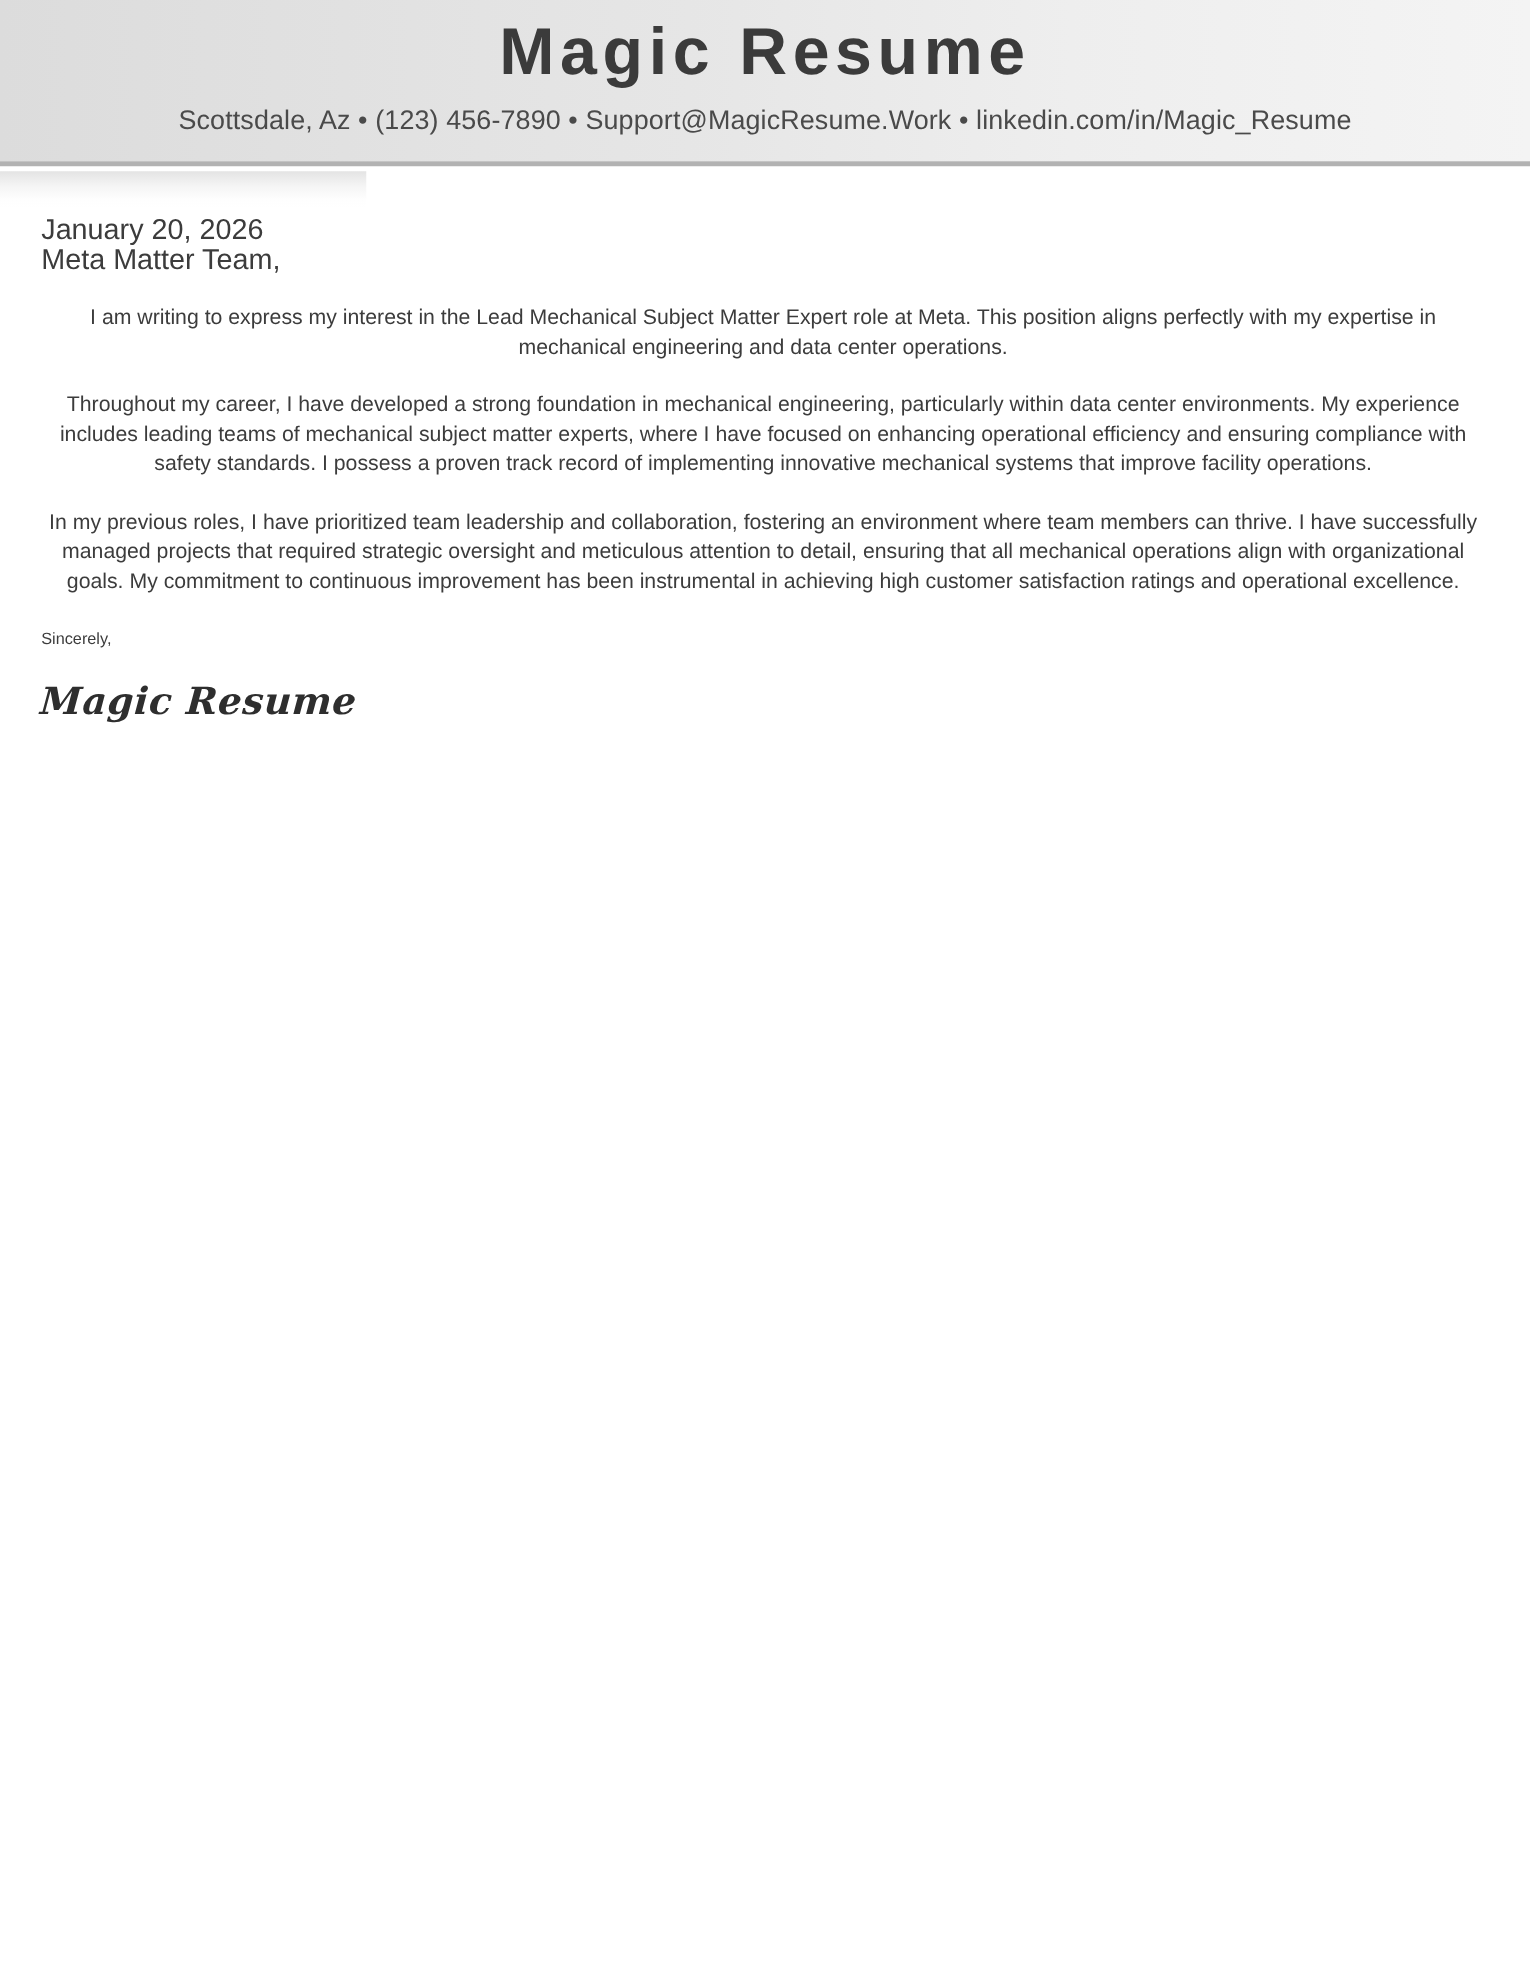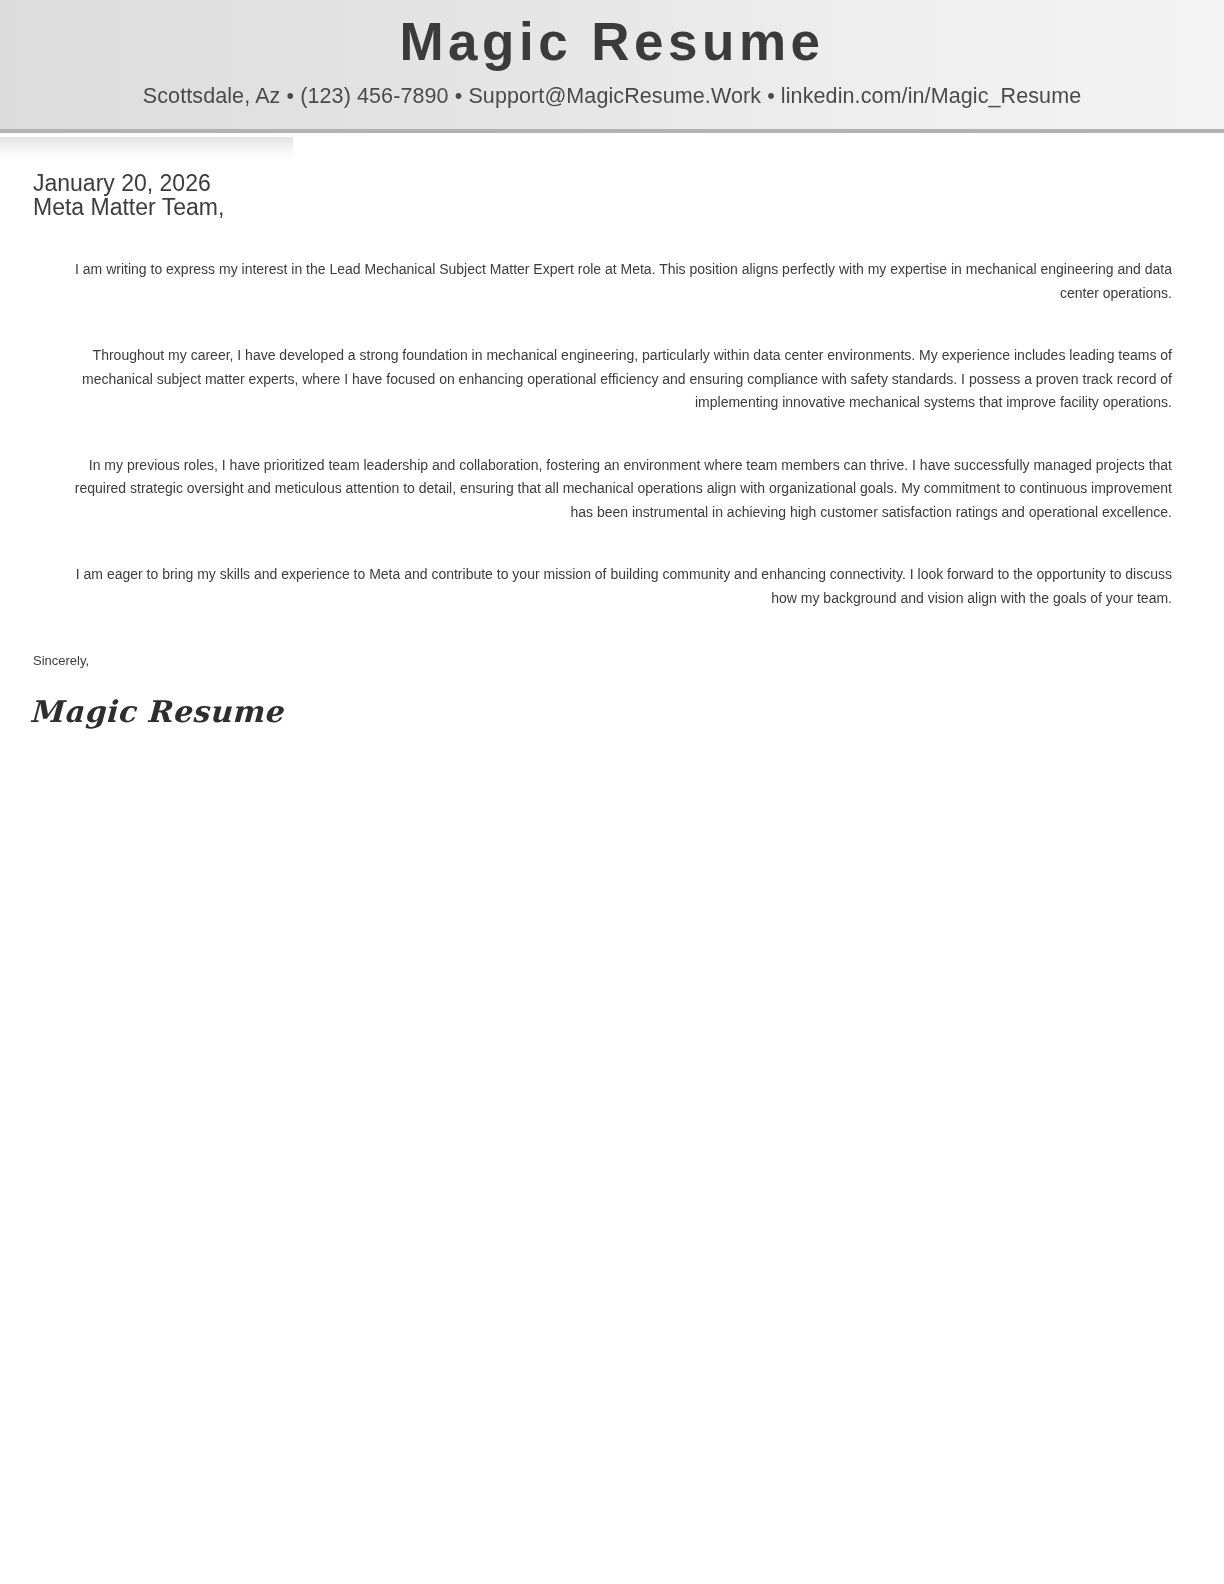--- a/index.html
+++ b/index.html
@@ -78,26 +78,26 @@
   }
 
   .meta-line {
     font-size: 23px;
     line-height: 24px;
     color: #3c3c3c;
     white-space: pre;
   }
 
   .letter-paragraph {
-    font-size: 14px;
+    font-size: 17px;
     line-height: 23.5px;
     color: #3c3c3c;
-    margin: 16px;
+    margin: 0;
     padding-top: 23px;
-    text-align: right;
+    text-align: center;
   }
 
   .closing-line {
     font-size: 13px;
     line-height: 23.5px;
     color: #3c3c3c;
     margin: 0;
     padding-top: 23px;
   }
 
@@ -131,21 +131,20 @@
   <div class="meta-line">January 20, 2026</div>
 
   <div class="meta-line">Meta Matter Team,</div>
 
   <p class="letter-paragraph">I am writing to express my interest in the Lead Mechanical Subject Matter Expert role at Meta. This position aligns perfectly with my expertise in mechanical engineering and data center operations.</p>
 
   <p class="letter-paragraph">Throughout my career, I have developed a strong foundation in mechanical engineering, particularly within data center environments. My experience includes leading teams of mechanical subject matter experts, where I have focused on enhancing operational efficiency and ensuring compliance with safety standards. I possess a proven track record of implementing innovative mechanical systems that improve facility operations.</p>
 
   <p class="letter-paragraph">In my previous roles, I have prioritized team leadership and collaboration, fostering an environment where team members can thrive. I have successfully managed projects that required strategic oversight and meticulous attention to detail, ensuring that all mechanical operations align with organizational goals. My commitment to continuous improvement has been instrumental in achieving high customer satisfaction ratings and operational excellence.</p>
 
-  <p class="letter-paragraph">I am eager to bring my skills and experience to Meta and contribute to your mission of building community and enhancing connectivity. I look forward to the opportunity to discuss how my background and vision align with the goals of your team.</p>
 
   <p class="closing-line">Sincerely,</p>
 
   <div>
     <p class="signature">Magic Resume</p>
   </div>
 
 </div>
 
 </body></html>

